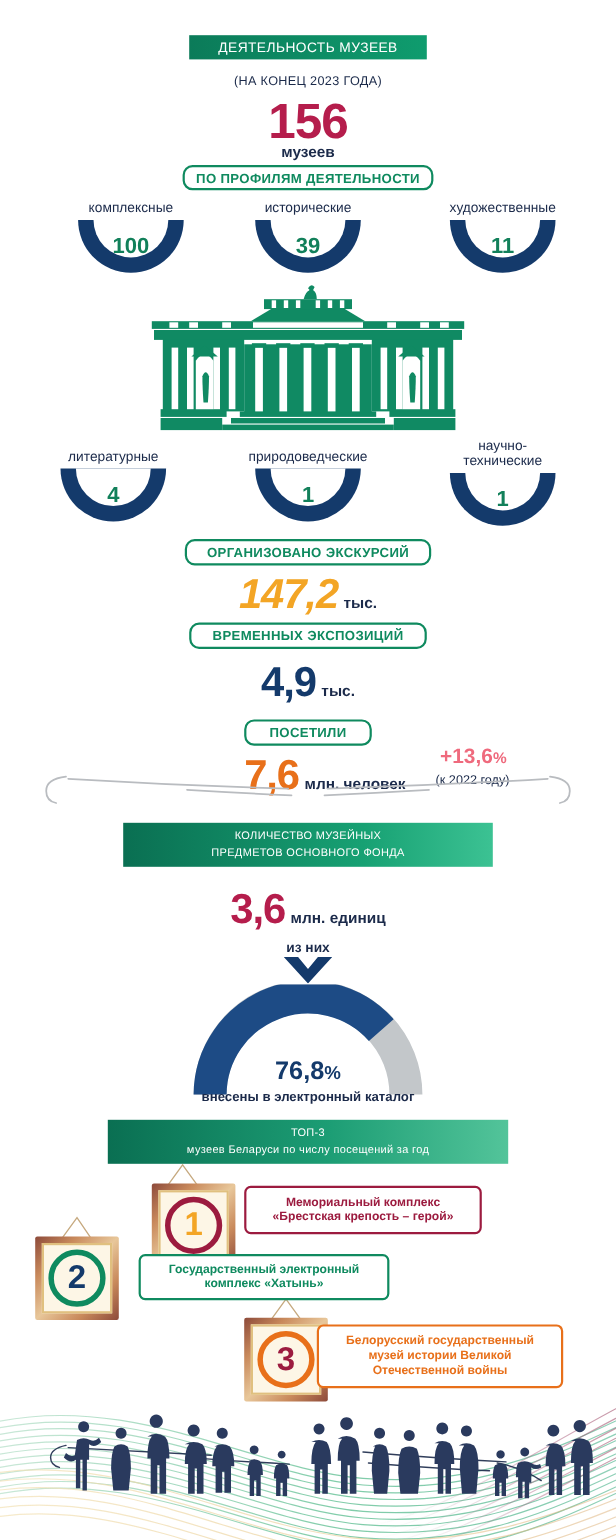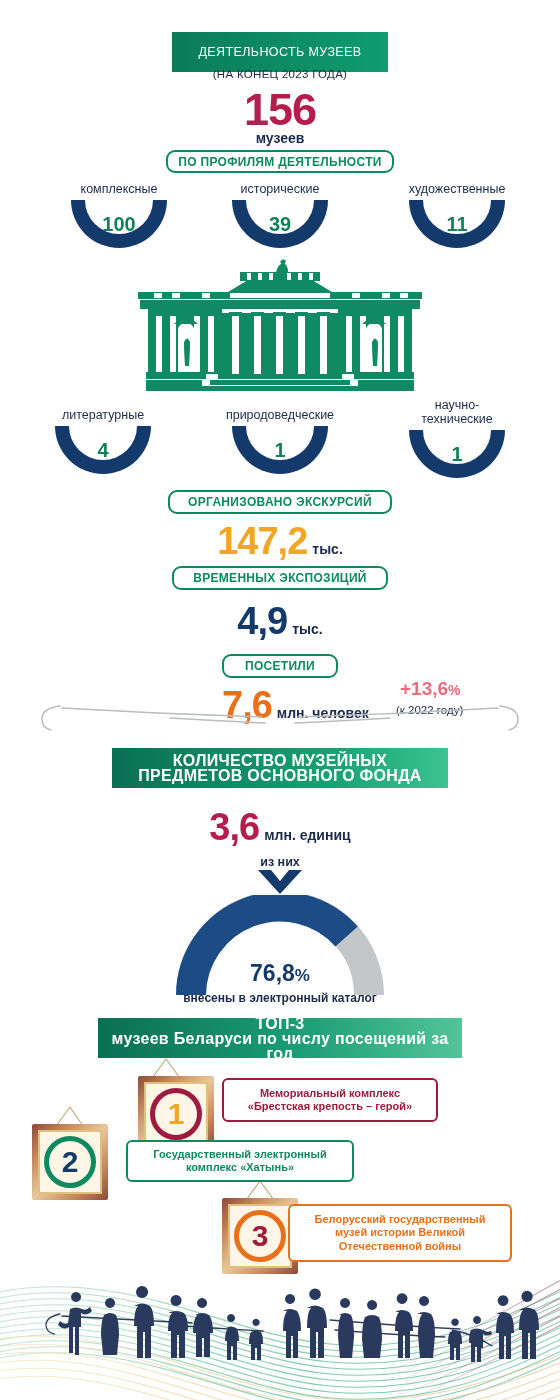--- a/index.html
+++ b/index.html
@@ -16,21 +16,21 @@
     overflow: hidden;
   }
 
   
   .center { text-align: center; }
   .abs { position: absolute; }
 
   
   .hdr-banner {
     position: absolute; left: 172px; top: 32px;
-    width: 216px; height: 40px;
+    width: 216px; height: 22px;
     background: linear-gradient(90deg,#0b7b59 0%, #0f9c6e 100%);
     display: flex; align-items: center; justify-content: center;
   }
   .hdr-banner span {
     color: #ffffff; font-size: 12.5px; letter-spacing: .4px; font-weight: 400;
   }
   .subhdr {
     position: absolute; left: 0; top: 68px; width: 560px;
     color: #1b2a4a; font-size: 11.5px; letter-spacing: .3px;
   }
@@ -75,34 +75,34 @@
   }
   .semi-num {
     position: absolute; left: 0; top: 13px; width: 96px;
     text-align: center; color: #12805a; font-size: 20px; font-weight: 700;
   }
 
   
   .stat-row { position: absolute; width: 560px; text-align: center; }
   .stat-num { font-size: 38px; font-weight: 700; letter-spacing: -1px; }
   .stat-unit { font-size: 14px; font-weight: 700; color: #1b2a4a; margin-left: 5px; }
-  .c-orange { color: #f3a525; }
+  .c-orange { color: #f3a525; font-style: italic; }
   .c-navy   { color: #143a6b; }
   .c-deep   { color: #e8701a; }
   .c-crimson{ color: #b51d4c; }
 
   
   .grad-banner {
     position: absolute;
     background: linear-gradient(90deg,#0a6f52 0%, #17a173 65%, #3cc293 100%);
     display: flex; align-items: center; justify-content: center;
     text-align: center;
   }
   .grad-banner span {
-    color: #fff; font-size: 16px; line-height: 15px; letter-spacing: .3px; font-weight: bold;
+    color: #fff; font-size: 10px; line-height: 15px; letter-spacing: .3px;
   }
 
   
   .gauge { position: absolute; left: 175px; top: 895px; width: 210px; height: 110px; }
 
   
   .frame {
     position: absolute;
     background: linear-gradient(135deg,#8d4a3a 0%, #c98a5c 25%, #e8c79a 50%, #c98a5c 75%, #8d4a3a 100%);
     padding: 6px;

